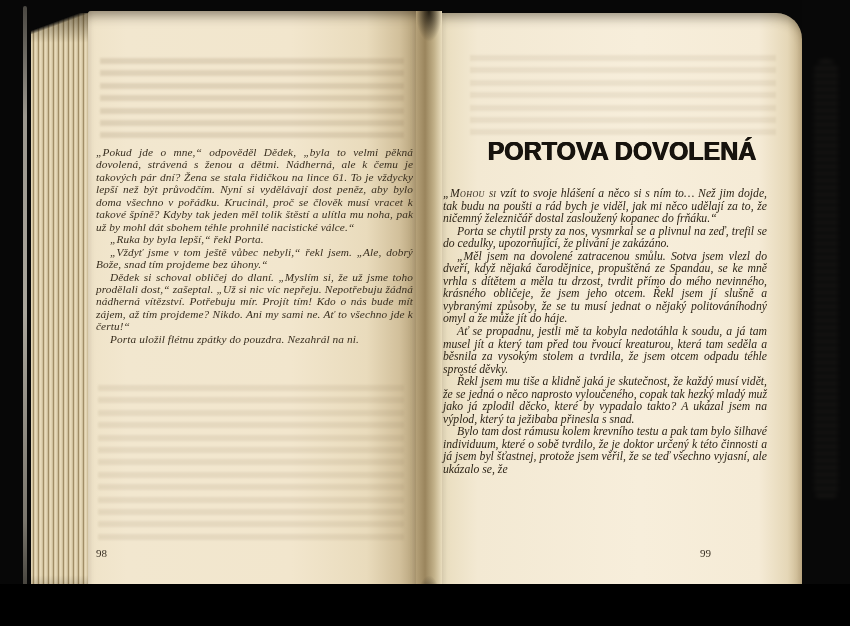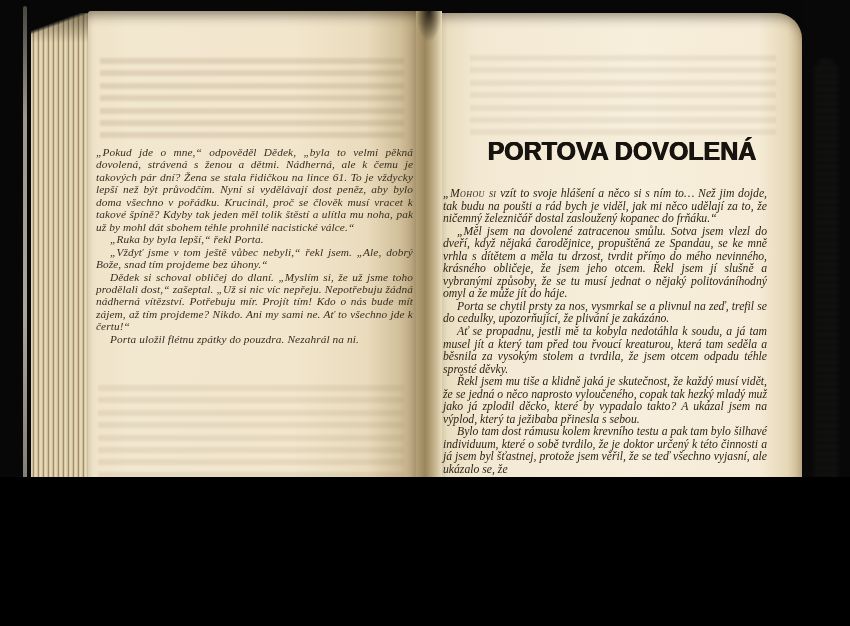--- a/index.html
+++ b/index.html
@@ -1,17 +1,17 @@
 <!DOCTYPE html>
 <html lang="cs"><head>
 <meta charset="utf-8">
 <style>
   html,body{margin:0;padding:0;background:#000;}
   .scene{
-    position:relative;width:850px;height:477px;overflow:hidden;
+    position:relative;width:850px;height:584px;overflow:hidden;
     background:#070707;
     font-family:"Liberation Serif","DejaVu Serif",serif;
   }
   
   .cover-edge{
     position:absolute;left:23px;top:6px;width:4px;height:613px;border-radius:2px;
     background:linear-gradient(180deg,#55524b,#b5b0a5 18%,#c6c1b5 50%,#8e897e 84%,#35332d);
     opacity:.85;
   }
   
@@ -115,24 +115,24 @@
     <div class="pagenum pagenum-left">98</div>
   </div>
 
   <div class="gutter"></div>
 
   <div class="right-page">
     <div class="ghost rt"></div>
     <h1 class="chapter-title">PORTOVA DOVOLENÁ</h1>
     <div class="page-text right-text">
         <p><span class="smallcaps">„Mohou si</span> vzít to svoje hlášení a něco si s ním to… Než jim dojde, tak budu na poušti a rád bych je viděl, jak mi něco udělají za to, že ničemný železničář dostal zasloužený kopanec do frňáku.“</p>
+        <p>Porta se chytil prsty za nos, vysmrkal se a plivnul na zeď, trefil se do cedulky, upozorňující, že plivání je zakázáno.</p>
         <p>„Měl jsem na dovolené zatracenou smůlu. Sotva jsem vlezl do dveří, když nějaká čarodějnice, propuštěná ze Spandau, se ke mně vrhla s dítětem a měla tu drzost, tvrdit přímo do mého nevinného, krásného obličeje, že jsem jeho otcem. Řekl jsem jí slušně a vybranými způsoby, že se tu musí jednat o nějaký politováníhodný omyl a že může jít do háje.</p>
-        <p>Porta se chytil prsty za nos, vysmrkal se a plivnul na zeď, trefil se do cedulky, upozorňující, že plivání je zakázáno.</p>
         <p>Ať se propadnu, jestli mě ta kobyla nedotáhla k soudu, a já tam musel jít a který tam před tou řvoucí kreaturou, která tam seděla a běsnila za vysokým stolem a tvrdila, že jsem otcem odpadu téhle sprosté děvky.</p>
-        <p>Řekl jsem mu tiše a klidně jaká je skutečnost, že každý musí vidět, že se jedná o něco naprosto vyloučeného, copak tak hezký mladý muž jako já zplodil děcko, které by vypadalo takto? A ukázal jsem na výplod, který ta ježibaba přinesla s sebou.</p>
+        <p>Řekl jsem mu tiše a klidně jaká je skutečnost, že každý musí vidět, že se jedná o něco naprosto vyloučeného, copak tak hezký mladý muž jako já zplodil děcko, které by vypadalo takto? A ukázal jsem na výplod, který ta ježibaba přinesla s snad.</p>
         <p class="gap">Bylo tam dost rámusu kolem krevního testu a pak tam bylo šilhavé individuum, které o sobě tvrdilo, že je doktor určený k této činnosti a já jsem byl šťastnej, protože jsem věřil, že se teď všechno vyjasní, ale ukázalo se, že</p>
       </div>
     <div class="pagenum pagenum-right">99</div>
   </div>
 
   <div class="right-strip"></div>
   <div class="speck"></div>
 </div>
 
 </body></html>

